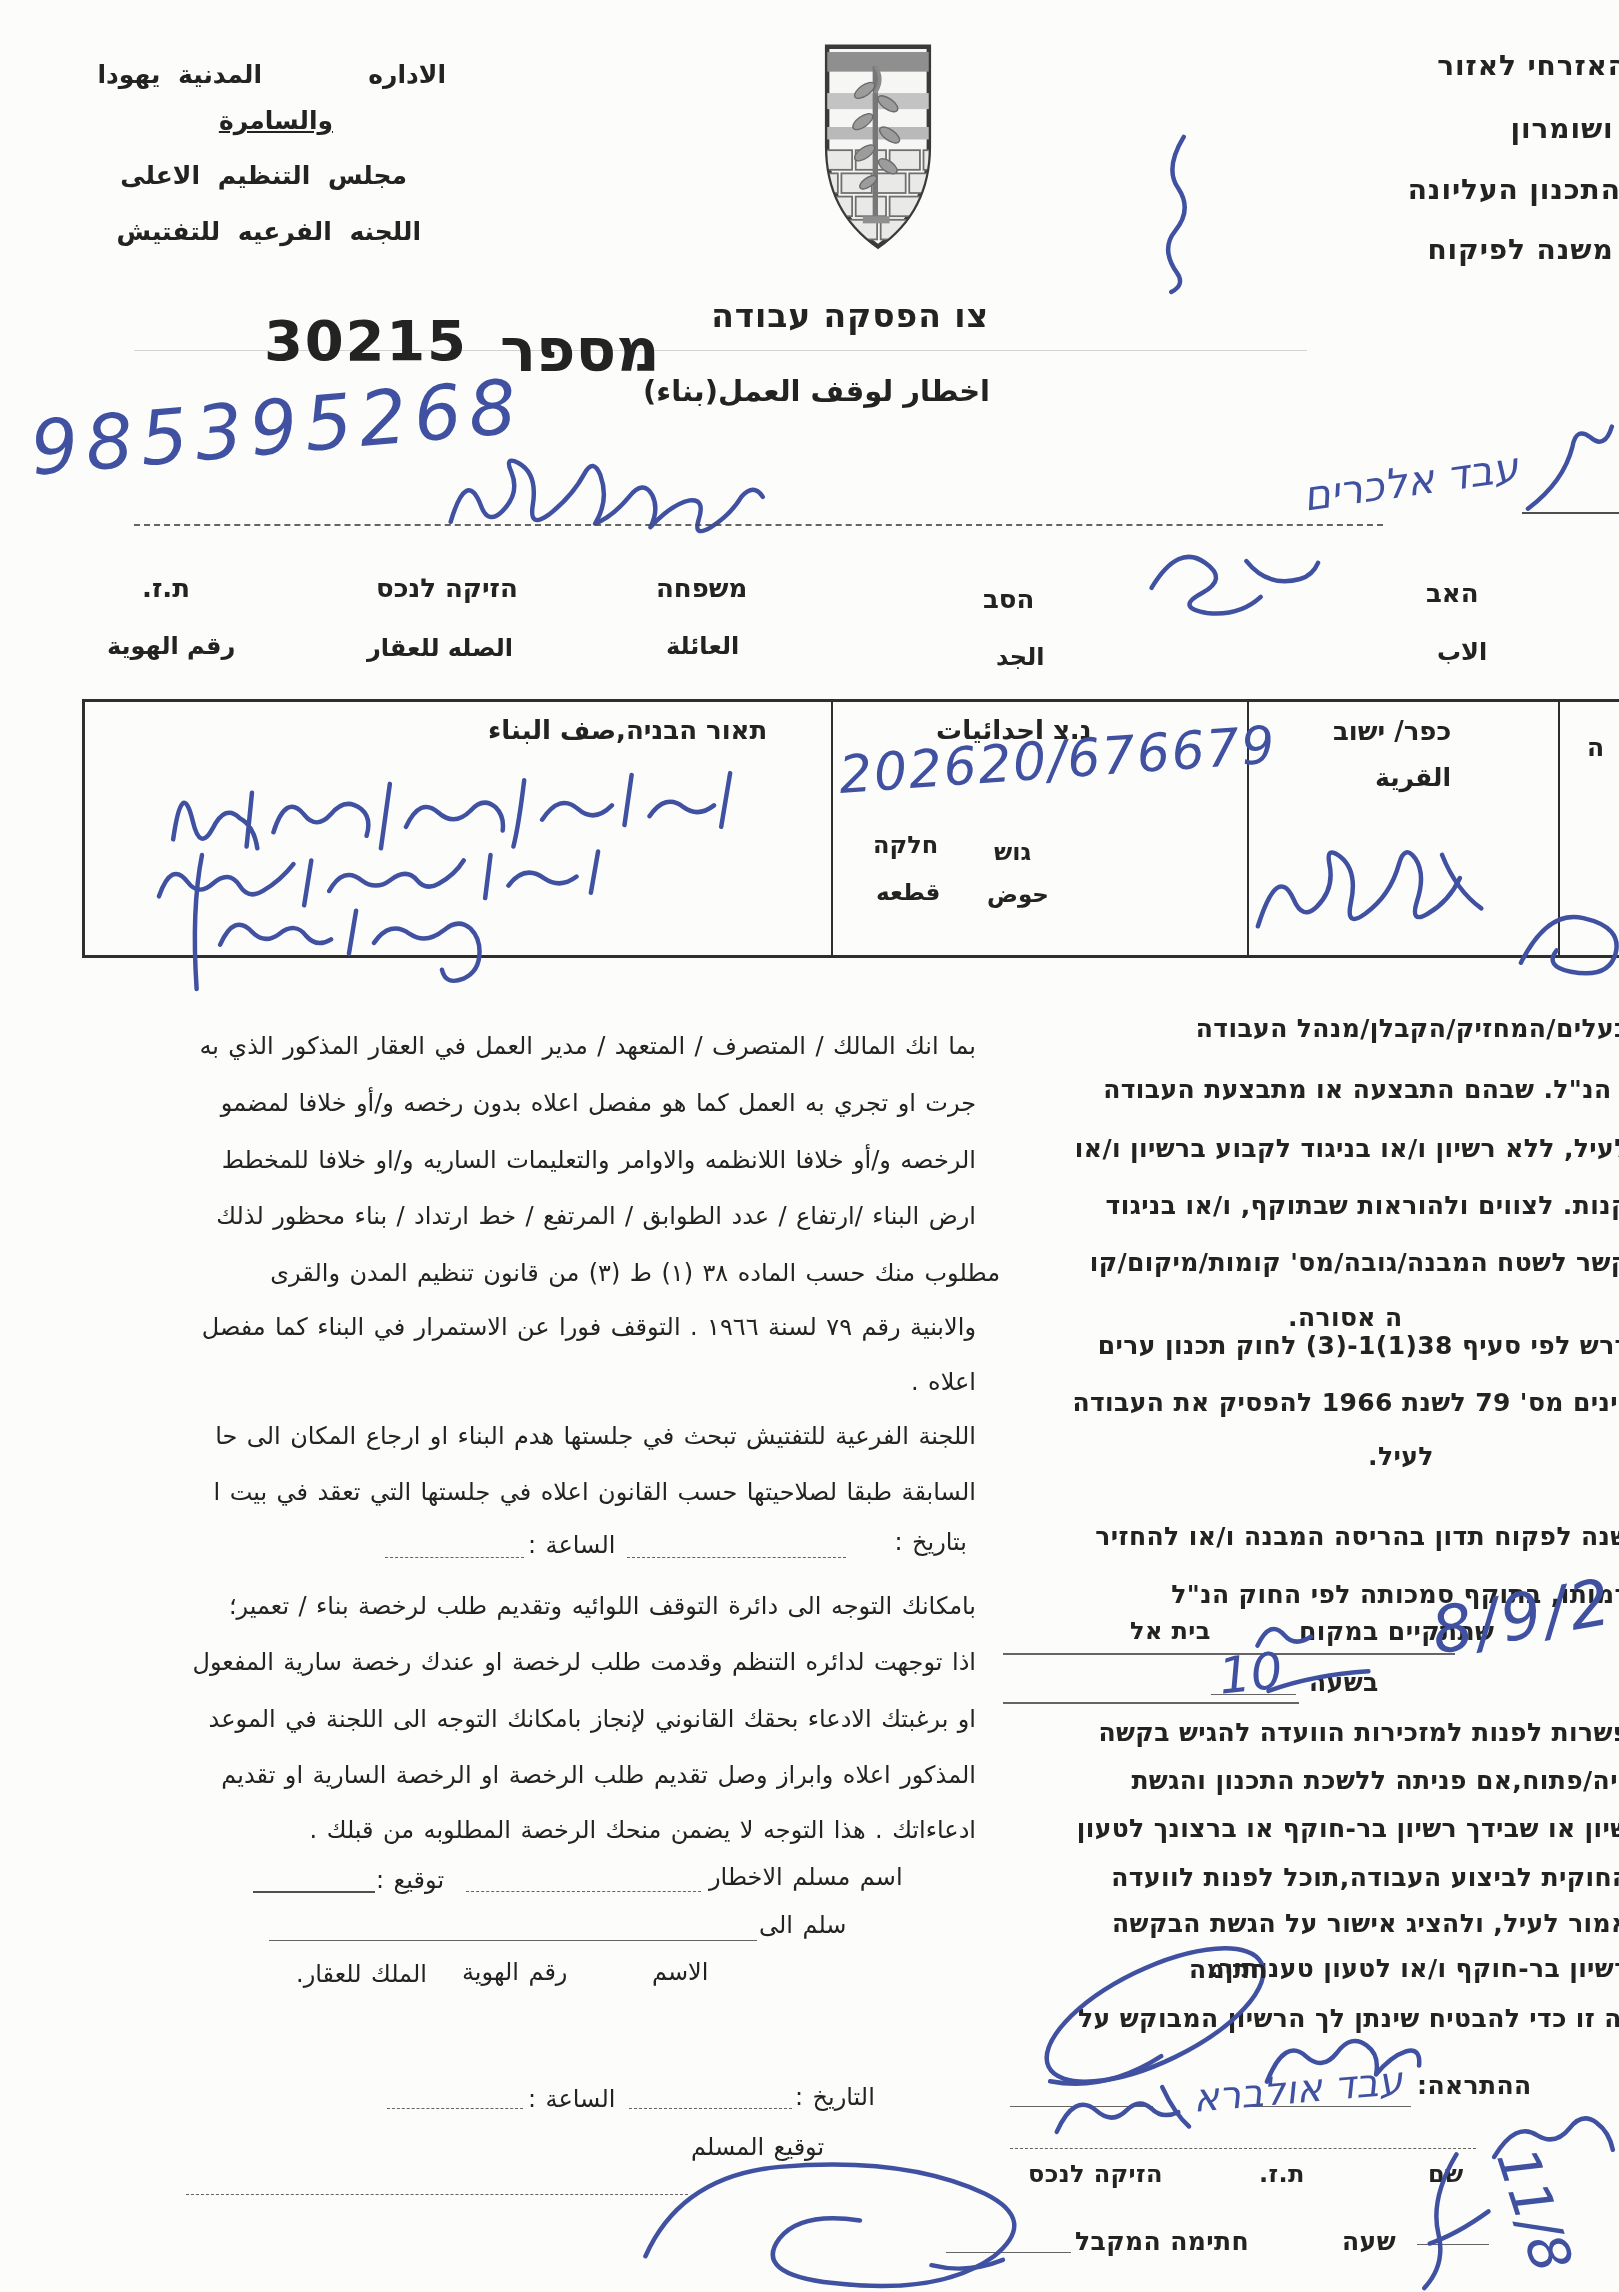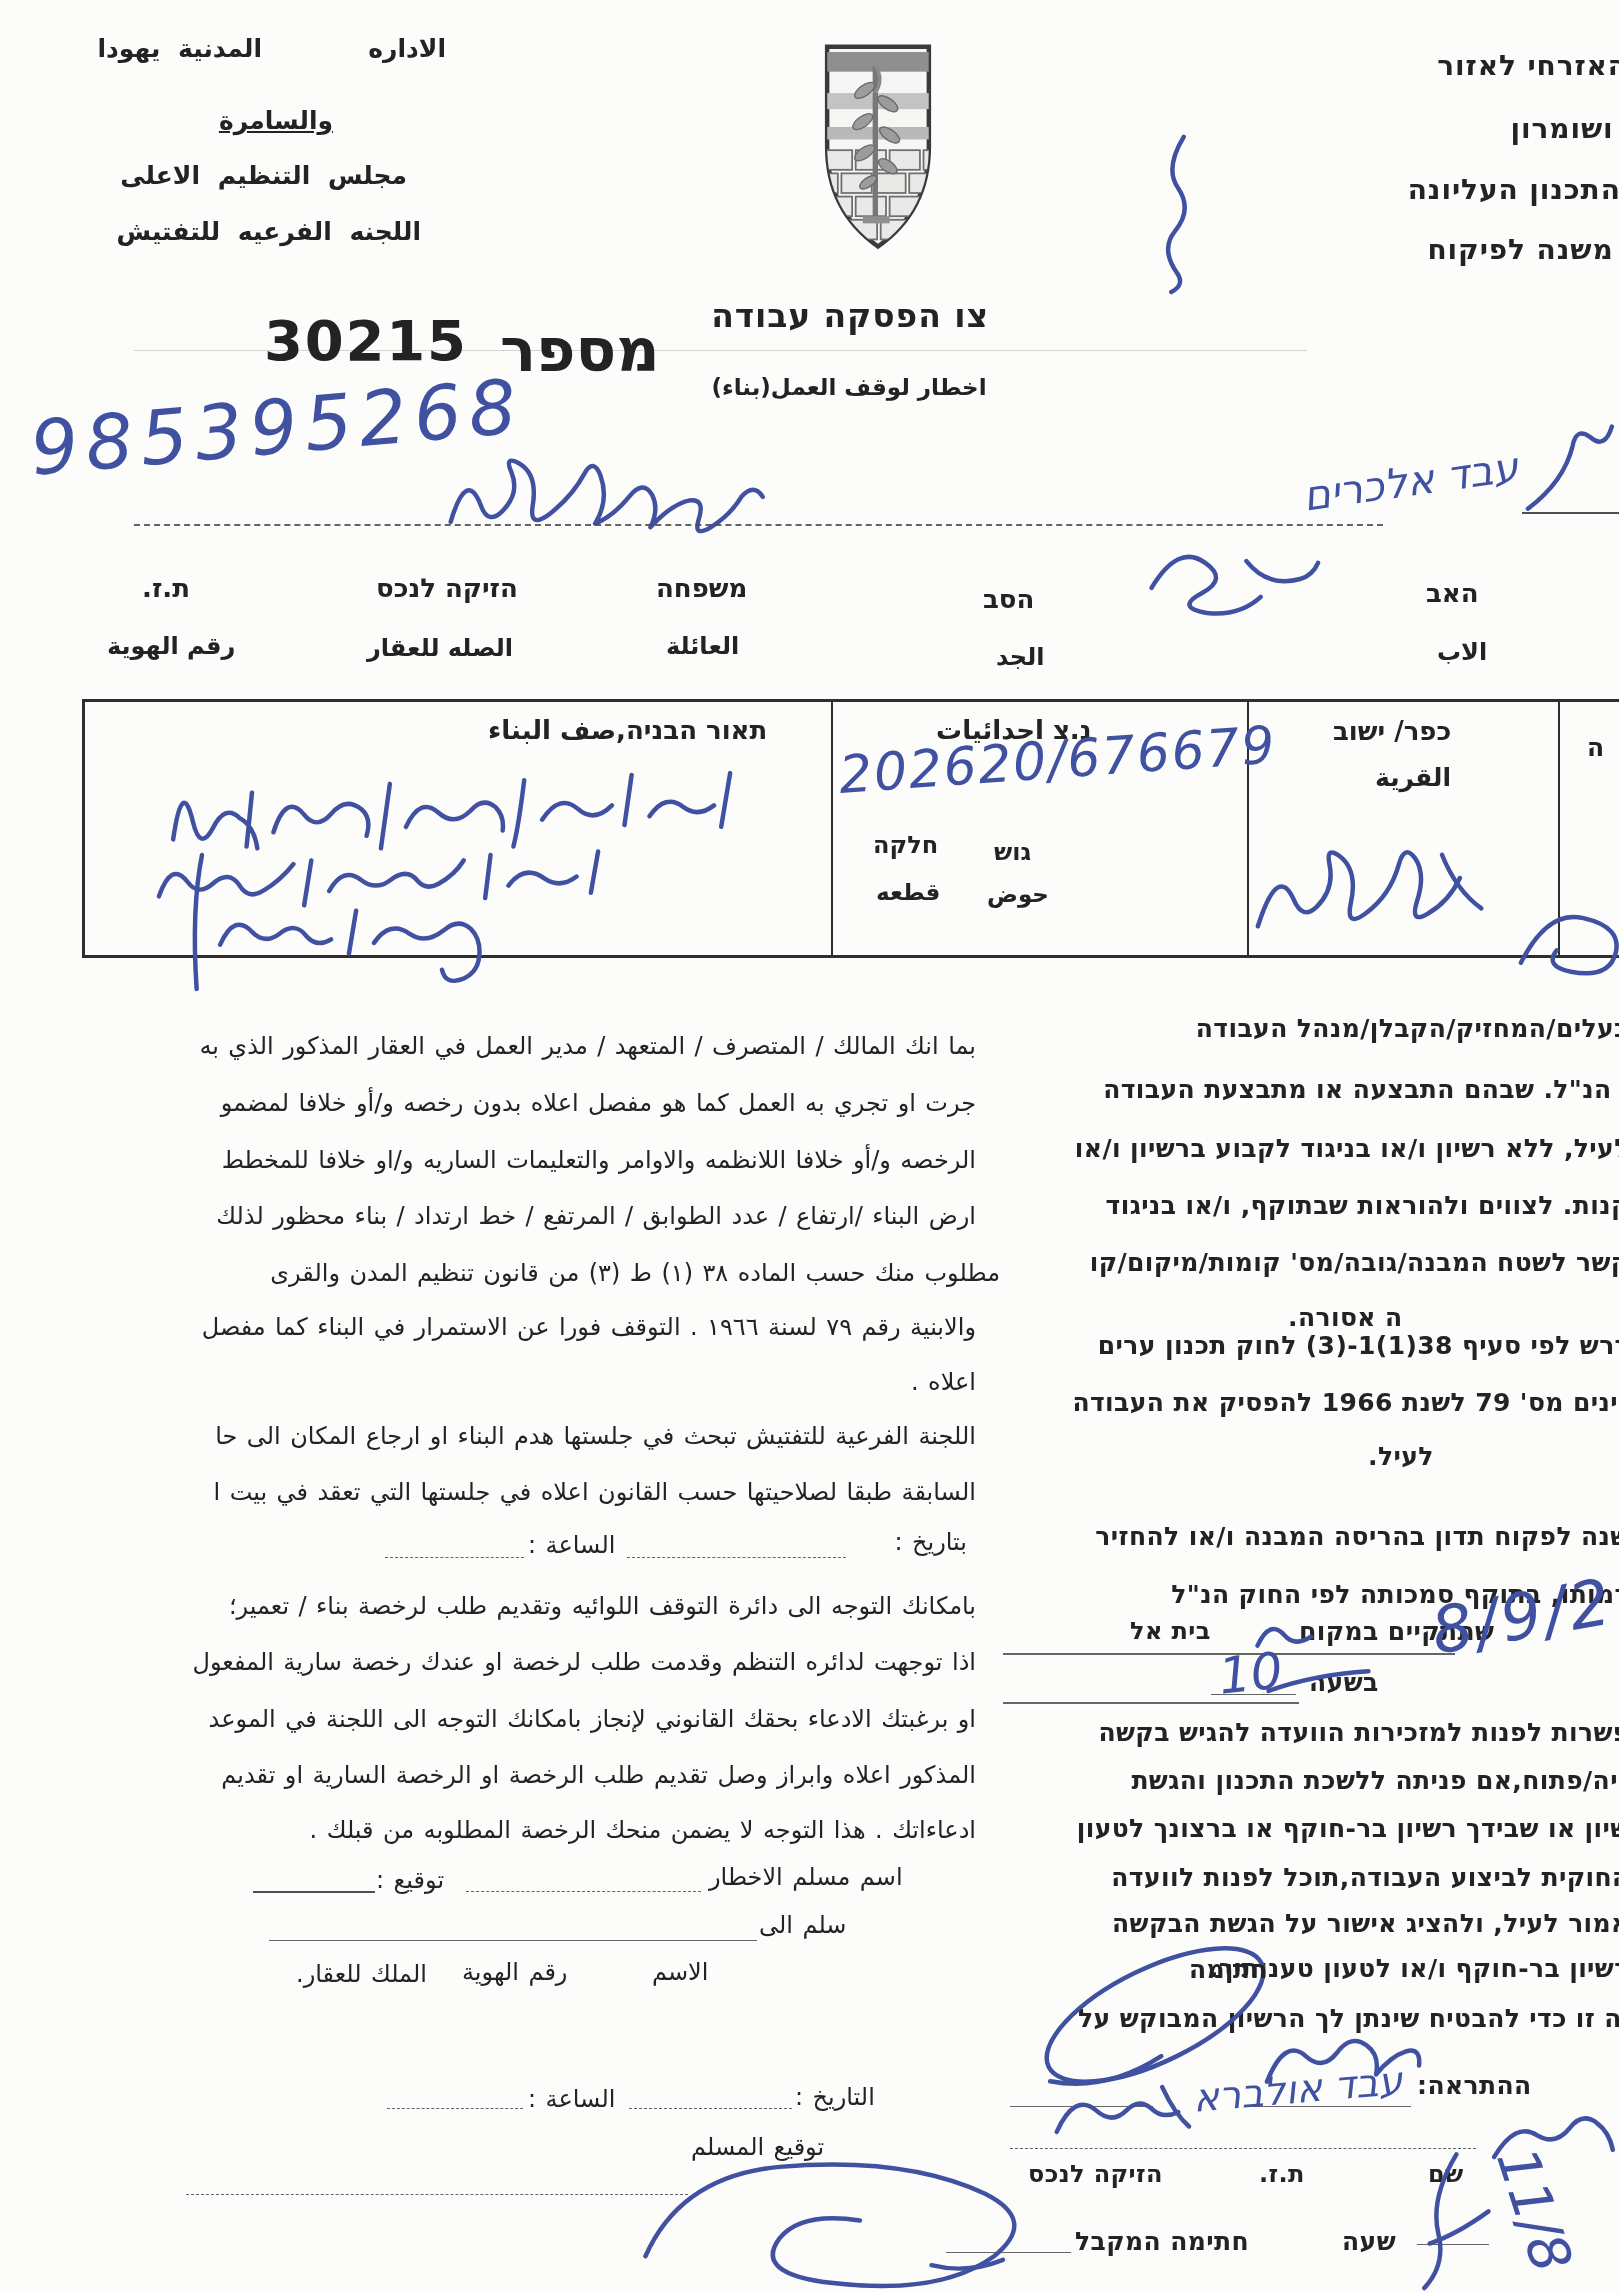--- a/index.html
+++ b/index.html
@@ -30,21 +30,21 @@
   svg.scrib{position:absolute;overflow:visible;}
   svg.scrib path,svg.scrib ellipse{fill:none;stroke:var(--ink_blue);stroke-width:5;stroke-linecap:round;stroke-linejoin:round;}
   .tborder{position:absolute;border:3.6px solid #2e2e2e;}
   .vline{position:absolute;top:0;bottom:0;border-left:2.7px solid #2e2e2e;}
 </style>
 </head>
 <body>
 
 <div id="page">
 
-  <div class="abs rtl ar-head keepsp" style="right:1173px;top:34px;">الاداره      المدنية يهودا</div>
+  <div class="abs rtl ar-head keepsp" style="right:1173px;top:60px;">الاداره      المدنية يهودا</div>
   <div class="abs rtl ar-head" style="right:1286px;top:106px;text-decoration:underline;">والسامرة</div>
   <div class="abs rtl ar-head" style="right:1212px;top:161px;">مجلس التنظيم الاعلى</div>
   <div class="abs rtl ar-head" style="right:1198px;top:217px;">اللجنه الفرعيه للتفتيش</div>
 
   <svg class="abs" style="left:820px;top:41px;" width="116" height="213" viewBox="0 0 130 238">
     <defs>
         <clipPath id="shieldclip">
           <path d="M8 6 L122 6 L122 118 Q122 190 65 230 Q8 190 8 118 Z"></path>
         </clipPath>
       </defs>
@@ -90,21 +90,21 @@
   <div class="abs rtl he-head" style="right:-9px;top:49px;">האזרחי לאזור</div>
   <div class="abs rtl he-head" style="right:5.4px;top:112px;">ושומרון</div>
   <div class="abs rtl he-head" style="right:-1.8px;top:173px;">התכנון העליונה</div>
   <div class="abs rtl he-head" style="right:5.4px;top:233px;">משנה  לפיקוח</div>
 
   <div class="abs" style="left:134px;top:350px;width:1173px;border-top:1.8px solid #b8b8b6;opacity:.6;"></div>
 
   <div class="abs rtl" style="left:709px;top:296px;width:282px;text-align:center;font-size:33px;font-weight:700;letter-spacing:0.9px;">צו הפסקה עבודה</div>
   <div class="abs rtl" style="left:500px;top:315px;font-size:60px;font-weight:700;">מספר</div>
   <div class="abs" style="left:264px;top:308px;font-size:56px;font-weight:700;letter-spacing:1.8px;">30215</div>
-  <div class="abs rtl" style="left:708px;top:374px;width:282px;text-align:center;font-size:23px;font-weight:600;">اخطار لوقف العمل(بناء)</div>
+  <div class="abs rtl" style="left:708px;top:374px;width:282px;text-align:right;font-size:29px;font-weight:600;">اخطار لوقف العمل(بناء)</div>
 
   <div class="abs hw" style="left:27px;top:405px;font-size:75px;letter-spacing:7.2px;transform:rotate(-5deg);transform-origin:left top;">985395268</div>
   <svg class="scrib" style="left:441px;top:446px;" width="376" height="107" viewBox="0 0 420 120">
     <path d="M10 85 q18 -60 34 -18 q8 22 24 6 q20 -20 10 -44 q-8 -18 8 -10 q22 12 16 48 q-4 26 18 10 q26 -20 40 -46 q10 -18 18 2 q10 28 -6 54 q20 -8 38 -30 q16 -20 26 -2 q8 16 -2 36 q24 -26 44 -30 q18 -2 10 22 q-6 20 14 8 q22 -14 34 -34 q14 -16 24 0"></path>
   </svg>
   <div class="abs hw rtl" style="left:1300px;top:473px;font-size:41px;transform:rotate(-8deg);transform-origin:left top;">עבד אלכרים</div>
   <svg class="scrib" style="left:1139px;top:534px;" width="188" height="90" viewBox="0 0 210 100">
     <path d="M14 60 q30 -50 60 -28 q26 18 -4 34 q-30 16 6 22 q36 4 60 -18" stroke-width="7"></path>
     <path d="M120 30 q24 30 60 20 q14 -4 20 -18" stroke-width="7"></path>
   </svg>

